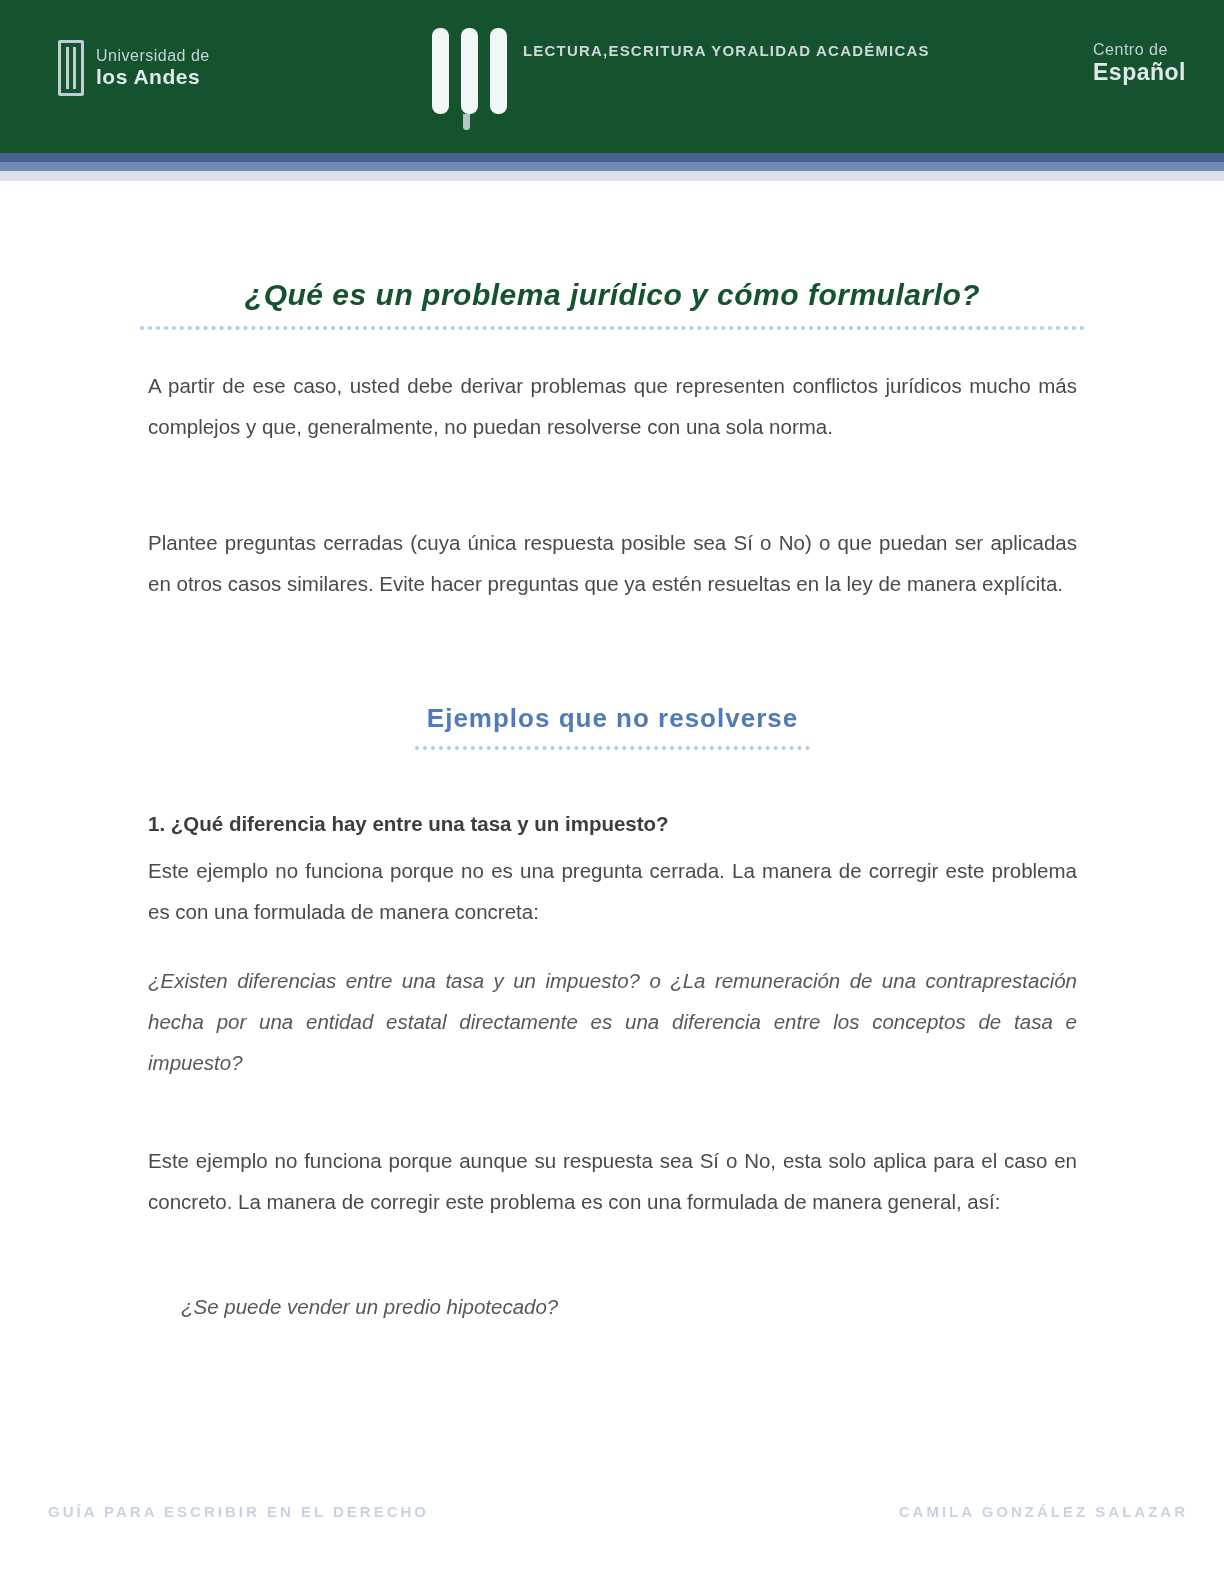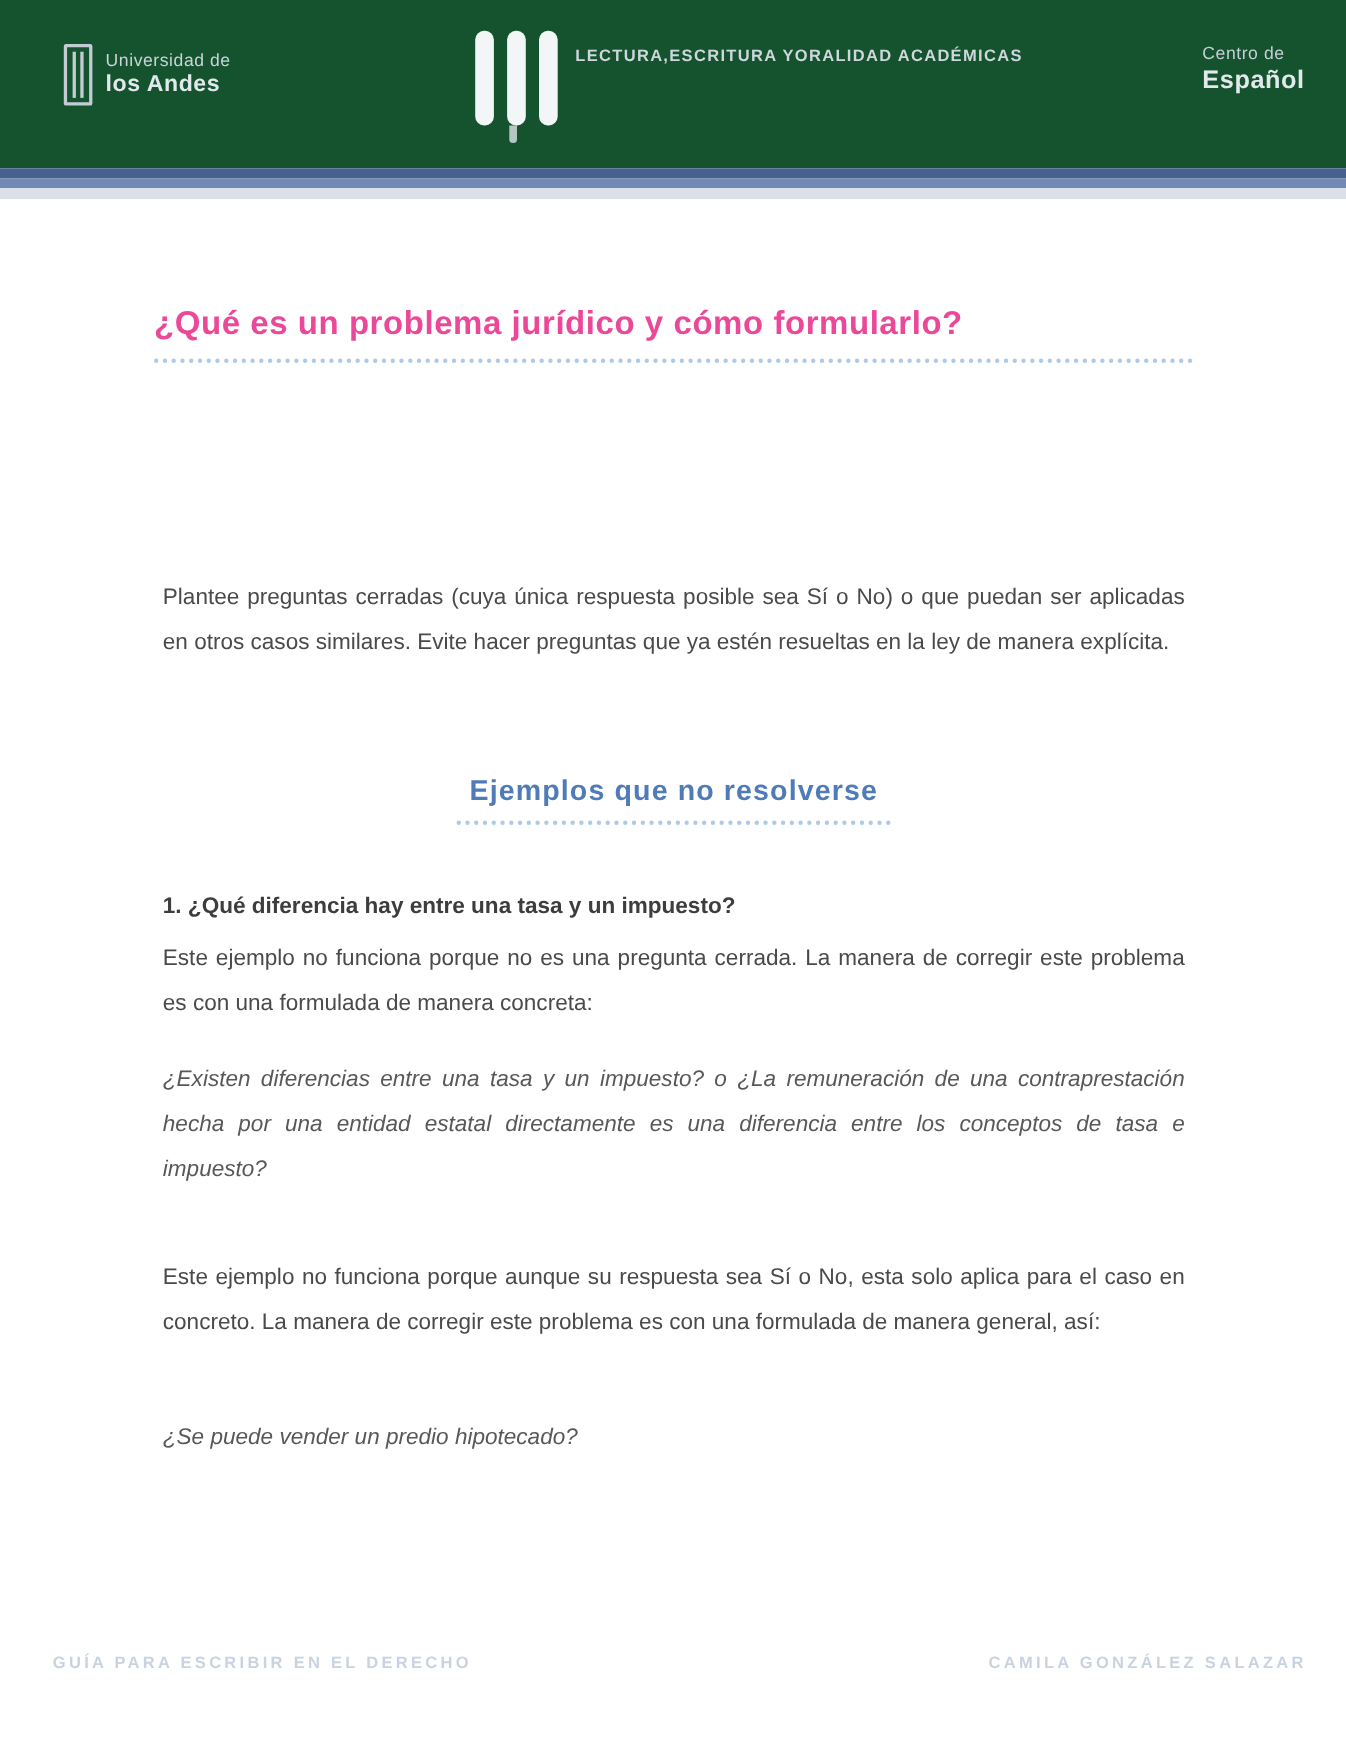--- a/index.html
+++ b/index.html
@@ -42,23 +42,23 @@
     background:#dfe5e8;border-radius:0 0 5px 5px;opacity:.8;
   }
   .leo-text{margin-left:16px;margin-top:10px;display:flex;flex-direction:row;}
   .leo-text span{font-size:15px;font-weight:bold;color:#cdd7dd;letter-spacing:1.2px;line-height:25px;}
 
   .centro-logo{position:absolute;right:38px;top:40px;display:flex;flex-direction:column;line-height:1.2;}
   .centro-logo .l1{font-size:16px;color:#c5cfd6;letter-spacing:.5px;}
   .centro-logo .l2{font-size:23px;font-weight:bold;color:#e2e9ed;letter-spacing:.5px;}
   .doc-title{
     position:absolute;left:140px;top:278px;width:945px;margin:0;
-    font-size:30px;font-weight:bold;color:#ec4899;
+    text-align:center;font-size:30px;font-weight:bold;color:#14532d;
     letter-spacing:.5px;
-    padding-bottom:14px;border-bottom:4px dotted #afcae9;
+    padding-bottom:14px;border-bottom:4px dotted #afcae9;font-style:italic;
   }
   .body-par{
     position:absolute;left:148px;width:929px;margin:0;
     font-size:20.5px;line-height:41px;color:#4a4a4a;
     text-align:justify;text-align-last:left;
   }
   .p1{top:365px;}
   .p2{top:522px;}
 
   .section-head-wrap{position:absolute;left:148px;top:703px;width:929px;text-align:center;margin:0;}
@@ -69,21 +69,21 @@
 
   .example-head{
     position:absolute;left:148px;width:929px;margin:0;
     font-size:20.5px;font-weight:bold;color:#3d3d3d;line-height:28px;
   }
   .ex1h{top:810px;}
   .ex2h{top:1096px;}
   .ex1b{top:850px;}
   .ex1i{top:960px;}
   .ex2b{top:1140px;}
-  .ex2i{top:1286px;}
+  .ex2i{top:1286px;margin-left:33px;}
   .italic{font-style:italic;color:#585858;}
 
   
   .footer-left,.footer-right{
     position:absolute;top:1503px;
     font-size:15px;font-weight:bold;letter-spacing:3px;color:#c9d3e0;
     white-space:nowrap;
   }
   .footer-left{left:48px;}
   .footer-right{right:36px;}
@@ -124,20 +124,21 @@
       <span class="l2">Español</span>
     </div>
   </div>
 
   <div class="stripe s1"></div>
   <div class="stripe s2"></div>
   <div class="stripe s3"></div>
 
   <h1 class="doc-title">¿Qué es un problema jurídico y cómo formularlo?</h1>
 
+  <p class="body-par p1">A partir de ese caso, usted debe derivar problemas que representen conflictos jurídicos mucho más complejos y que, generalmente, no puedan resolverse con una sola norma.</p>
   <p class="body-par p2">Plantee preguntas cerradas (cuya única respuesta posible sea Sí o No) o que puedan ser aplicadas en otros casos similares. Evite hacer preguntas que ya estén resueltas en la ley de manera explícita.</p>
 
   <div class="section-head-wrap">
     <h2 class="section-head">Ejemplos que no resolverse</h2>
   </div>
 
   <h3 class="example-head ex1h">1. ¿Qué diferencia hay entre una tasa y un impuesto?</h3>
   <p class="body-par ex1b">Este ejemplo no funciona porque no es una pregunta cerrada. La manera de corregir este problema es con una formulada de manera concreta:</p>
   <p class="body-par italic ex1i">¿Existen diferencias entre una tasa y un impuesto? o ¿La remuneración de una contraprestación hecha por una entidad estatal directamente es una diferencia entre los conceptos de tasa e impuesto?</p>
 

